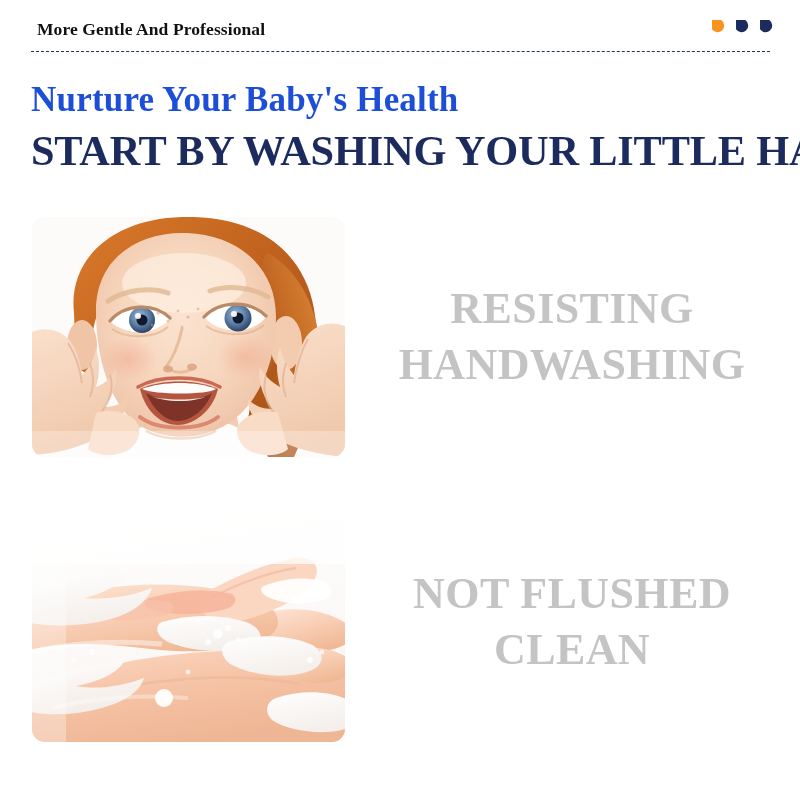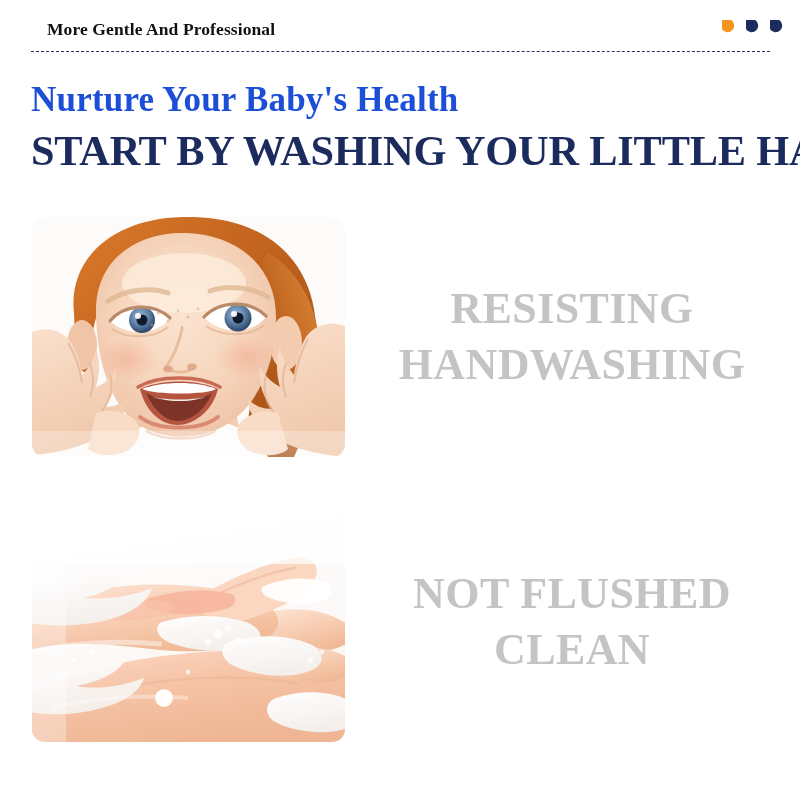--- a/index.html
+++ b/index.html
@@ -20,21 +20,21 @@
     position: relative;
     width: 800px;
     height: 800px;
     background: #ffffff;
     box-sizing: border-box;
   }
 
   
   .header {
     position: absolute;
-    left: 47px;
+    left: 37px;
     top: 18px;
     width: 739px;
     height: 36px;
     text-align: center;
   }
   .brand-tagline {
     position: absolute;
     left: 0;
     top: 0;
     font-family: "Liberation Serif", "DejaVu Serif", serif;

